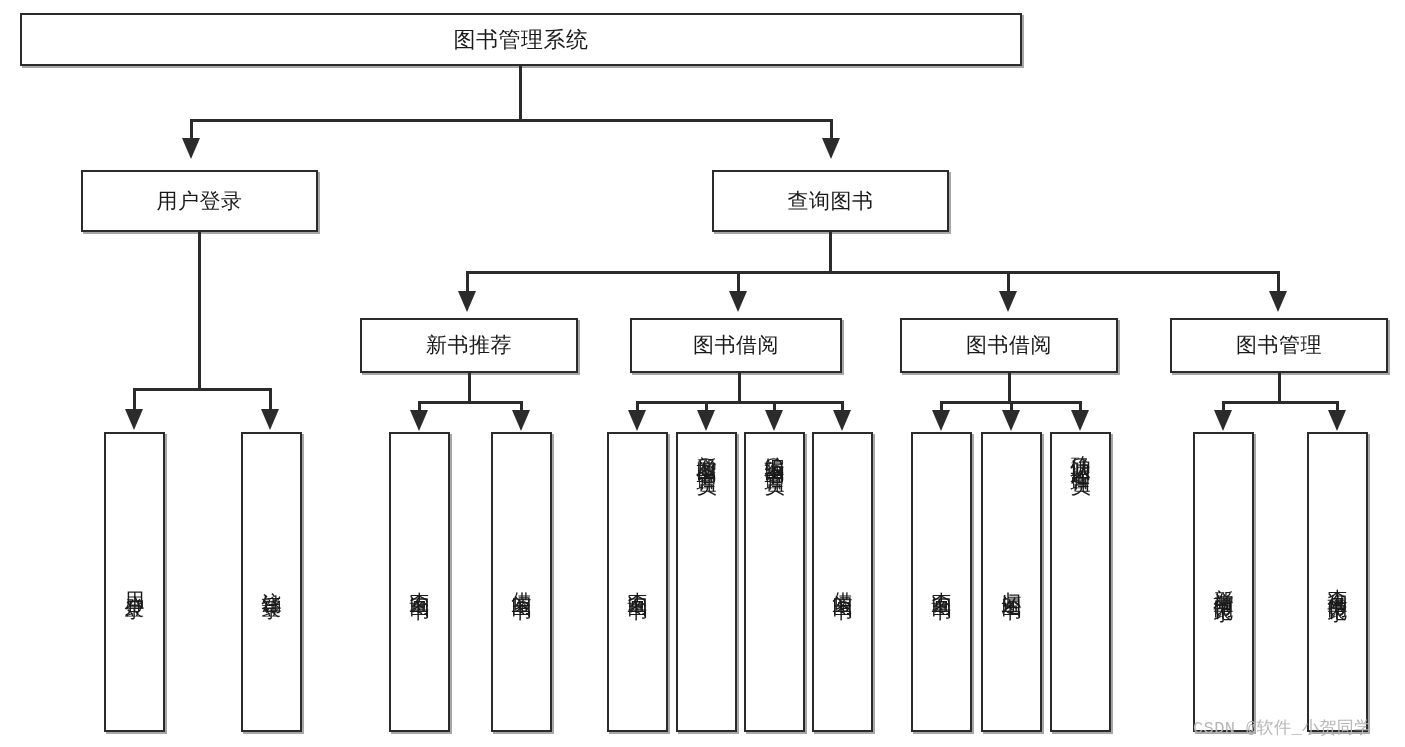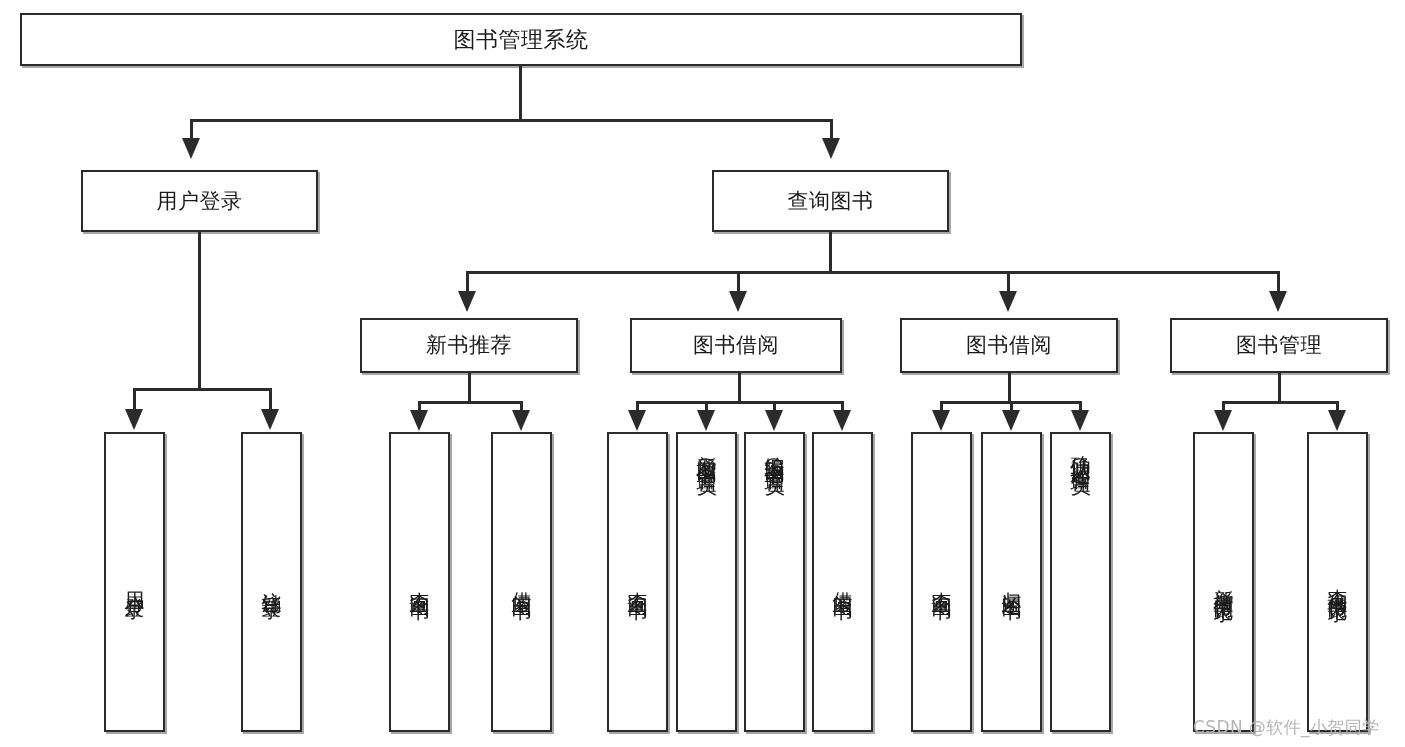--- a/index.html
+++ b/index.html
@@ -75,20 +75,21 @@
     border-top: 21px solid #2b2b2b;
   }
 
   
   #watermark {
     position: absolute;
     font-size: 17px;
     color: #b6b6b6;
     white-space: nowrap;
     letter-spacing: 0.4px;
+    font-family: Liberation Mono, monospace;
   }
 </style>
 </head>
 <body>
 
 <div id="canvas">
 
   <div class="node h root" style="left:20px; top:13px; width:1002px; height:53px;">
     <span class="label">图书管理系统</span>
   </div>

